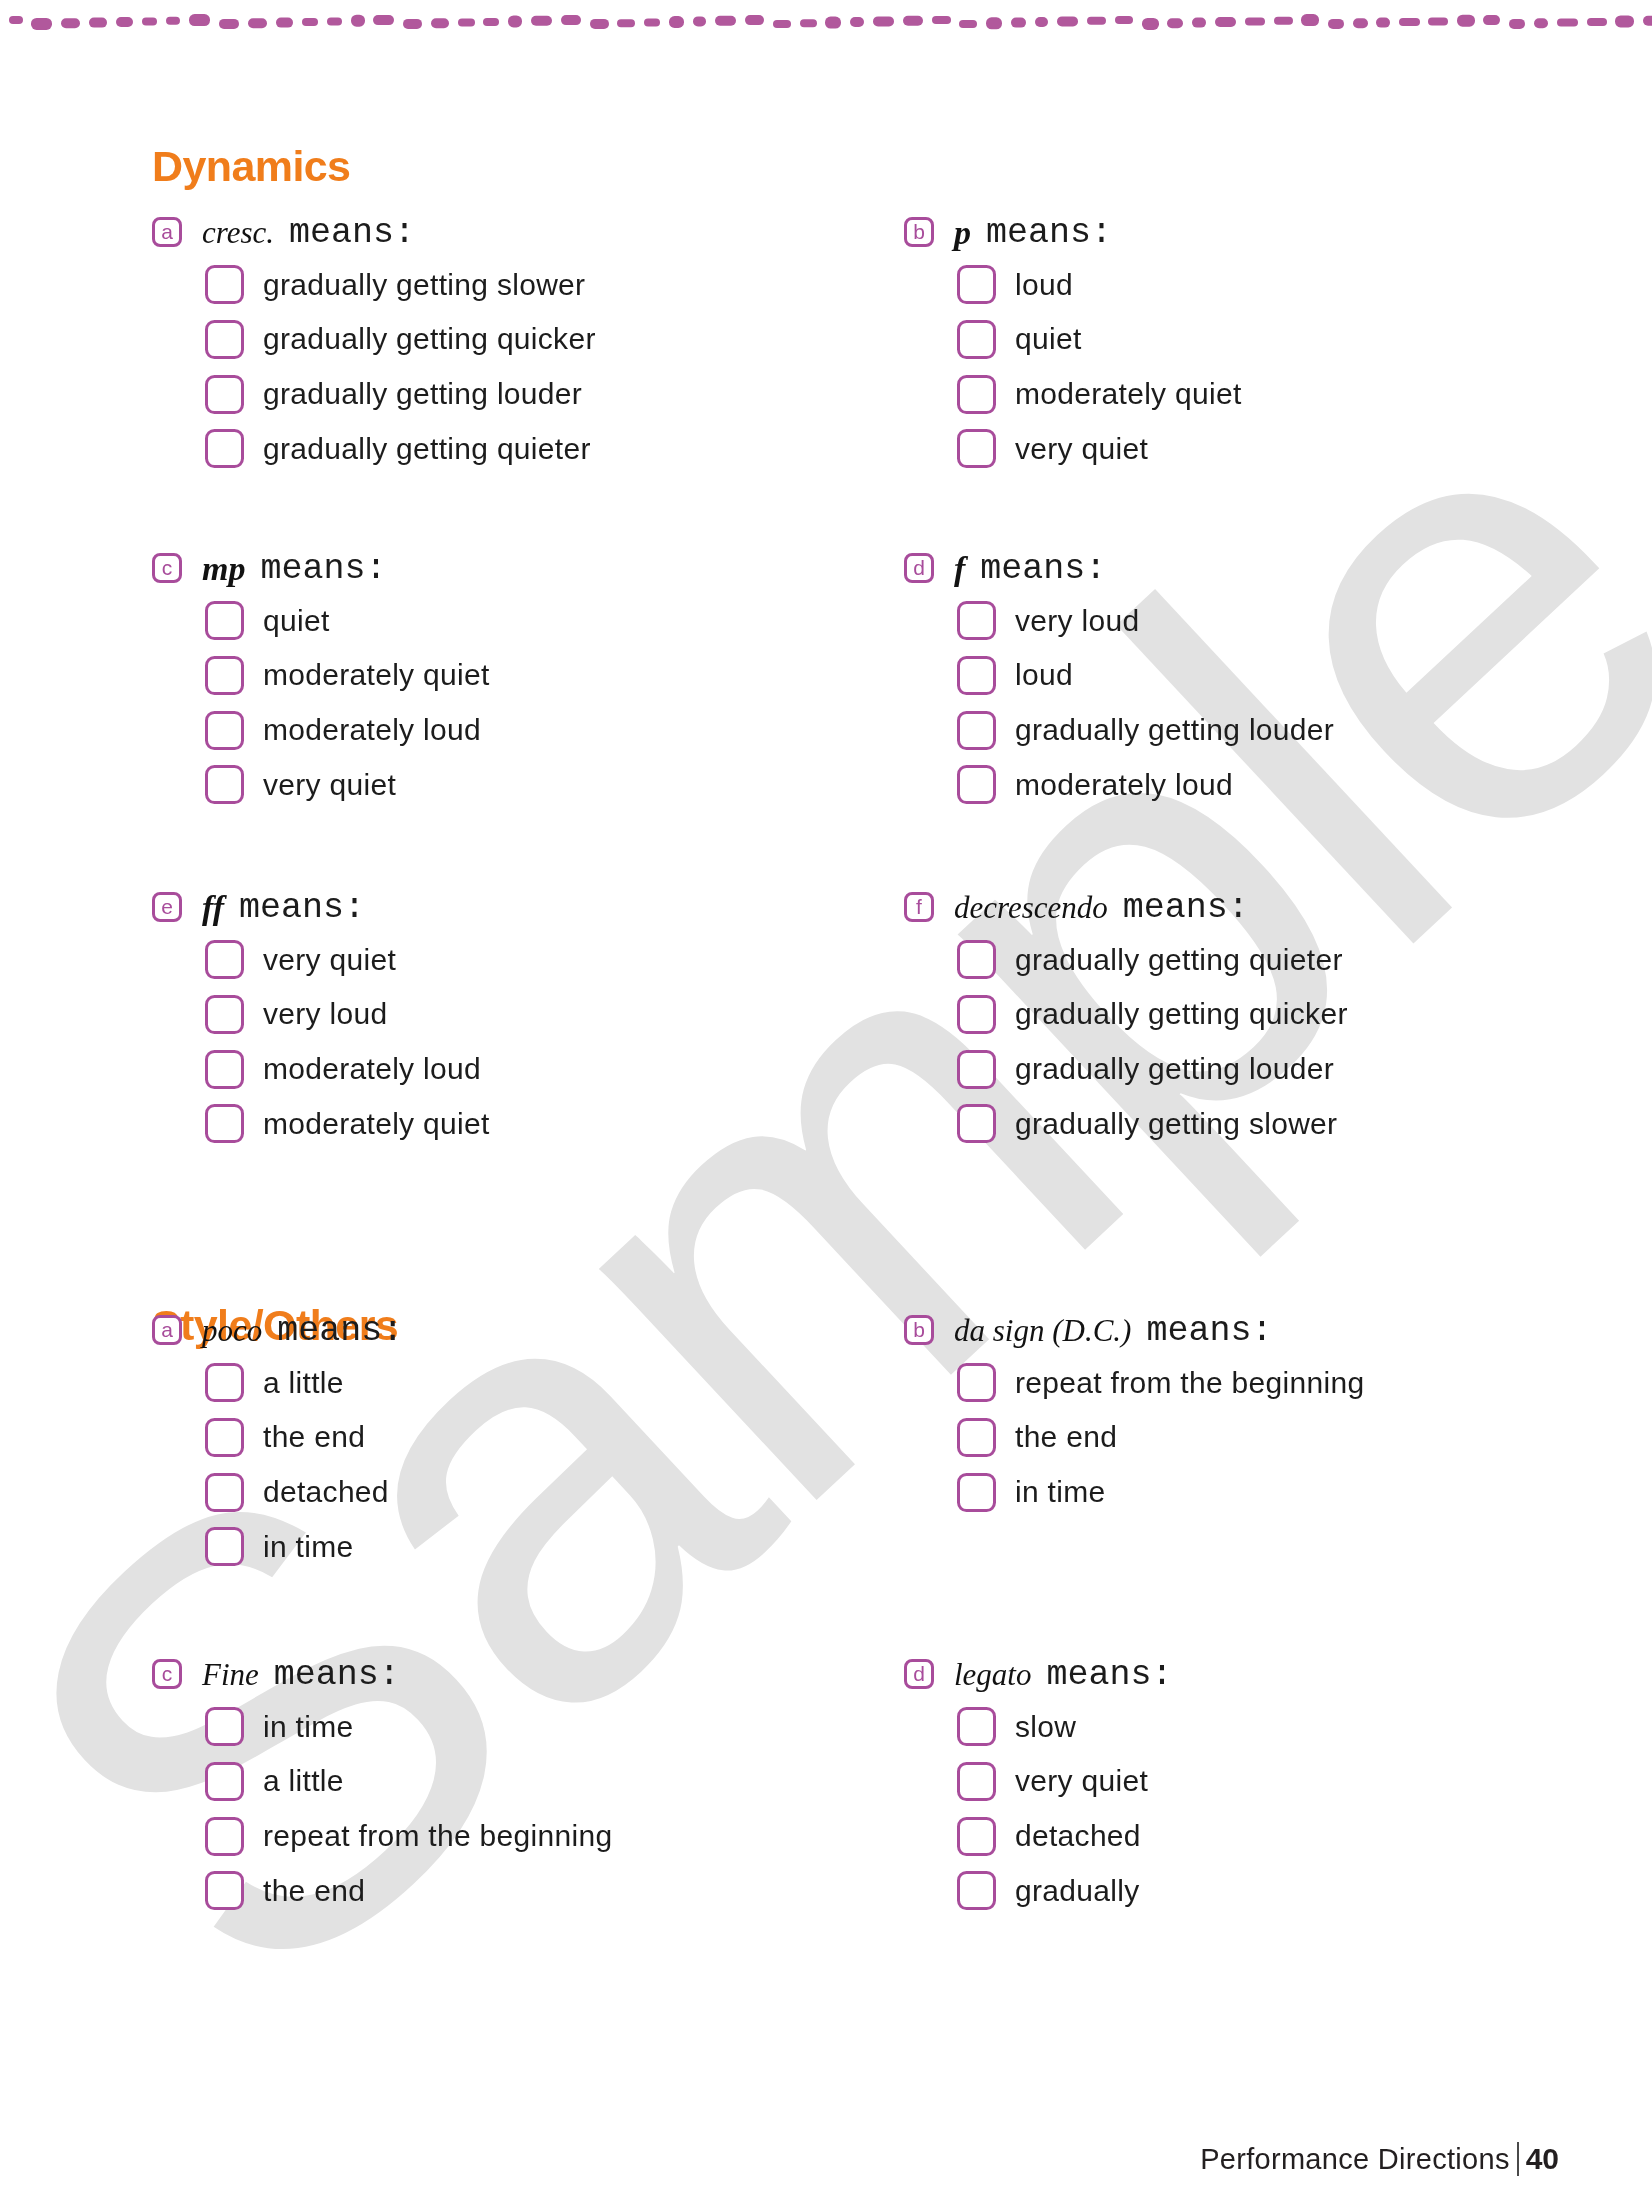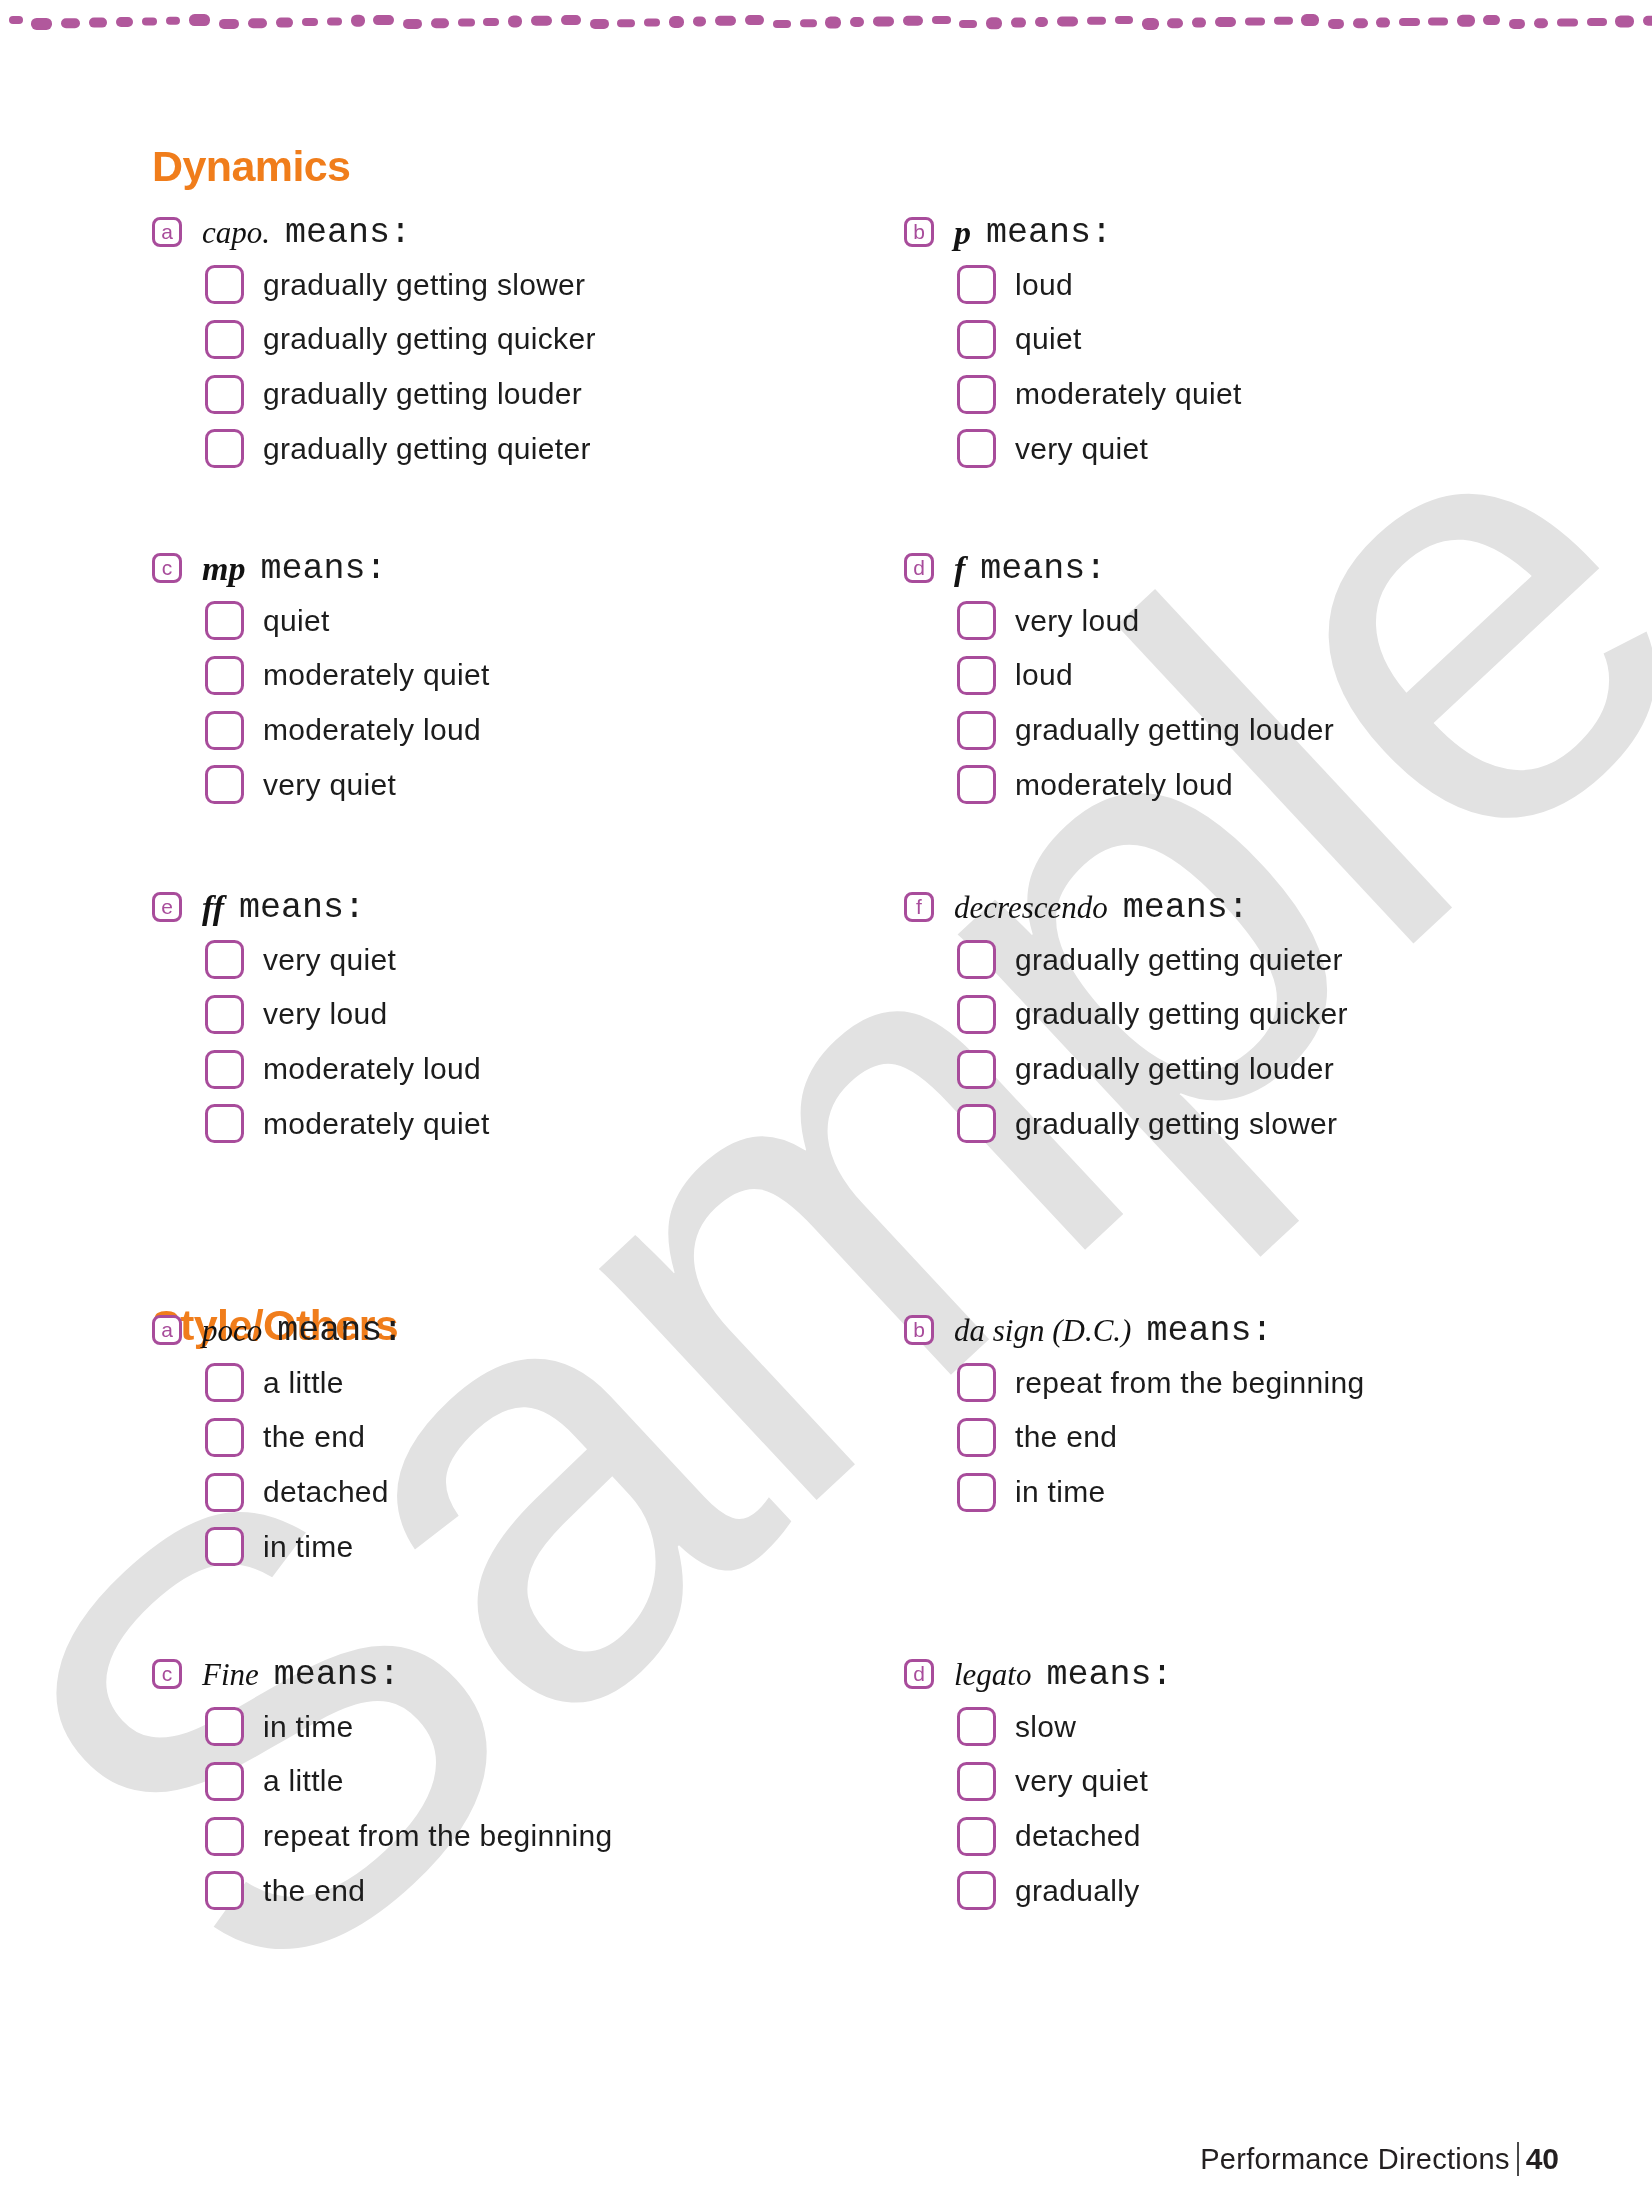--- a/index.html
+++ b/index.html
@@ -122,21 +122,21 @@
       <span class="dash" style="width: 17.5px; height: 10.6px; transform: translateY(-1.3px);"></span>
     </div>
 
   <div class="layer heading" style="left:152px;top:145px">Dynamics</div>
 
   <div class="layer" style="left:152px;top:215px">
     <div class="q-head">
       <span class="q-label">
           <span>a</span>
         </span>
-      <span class="term">capo.</span>
+      <span class="term">cresc.</span>
       <span class="means">means:</span>
     </div>
     <div class="opts">
       <div class="opt">
           <span class="checkbox"></span>
           <span class="opt-text">gradually getting slower</span>
         </div>
       <div class="opt">
           <span class="checkbox"></span>
           <span class="opt-text">gradually getting quicker</span>

